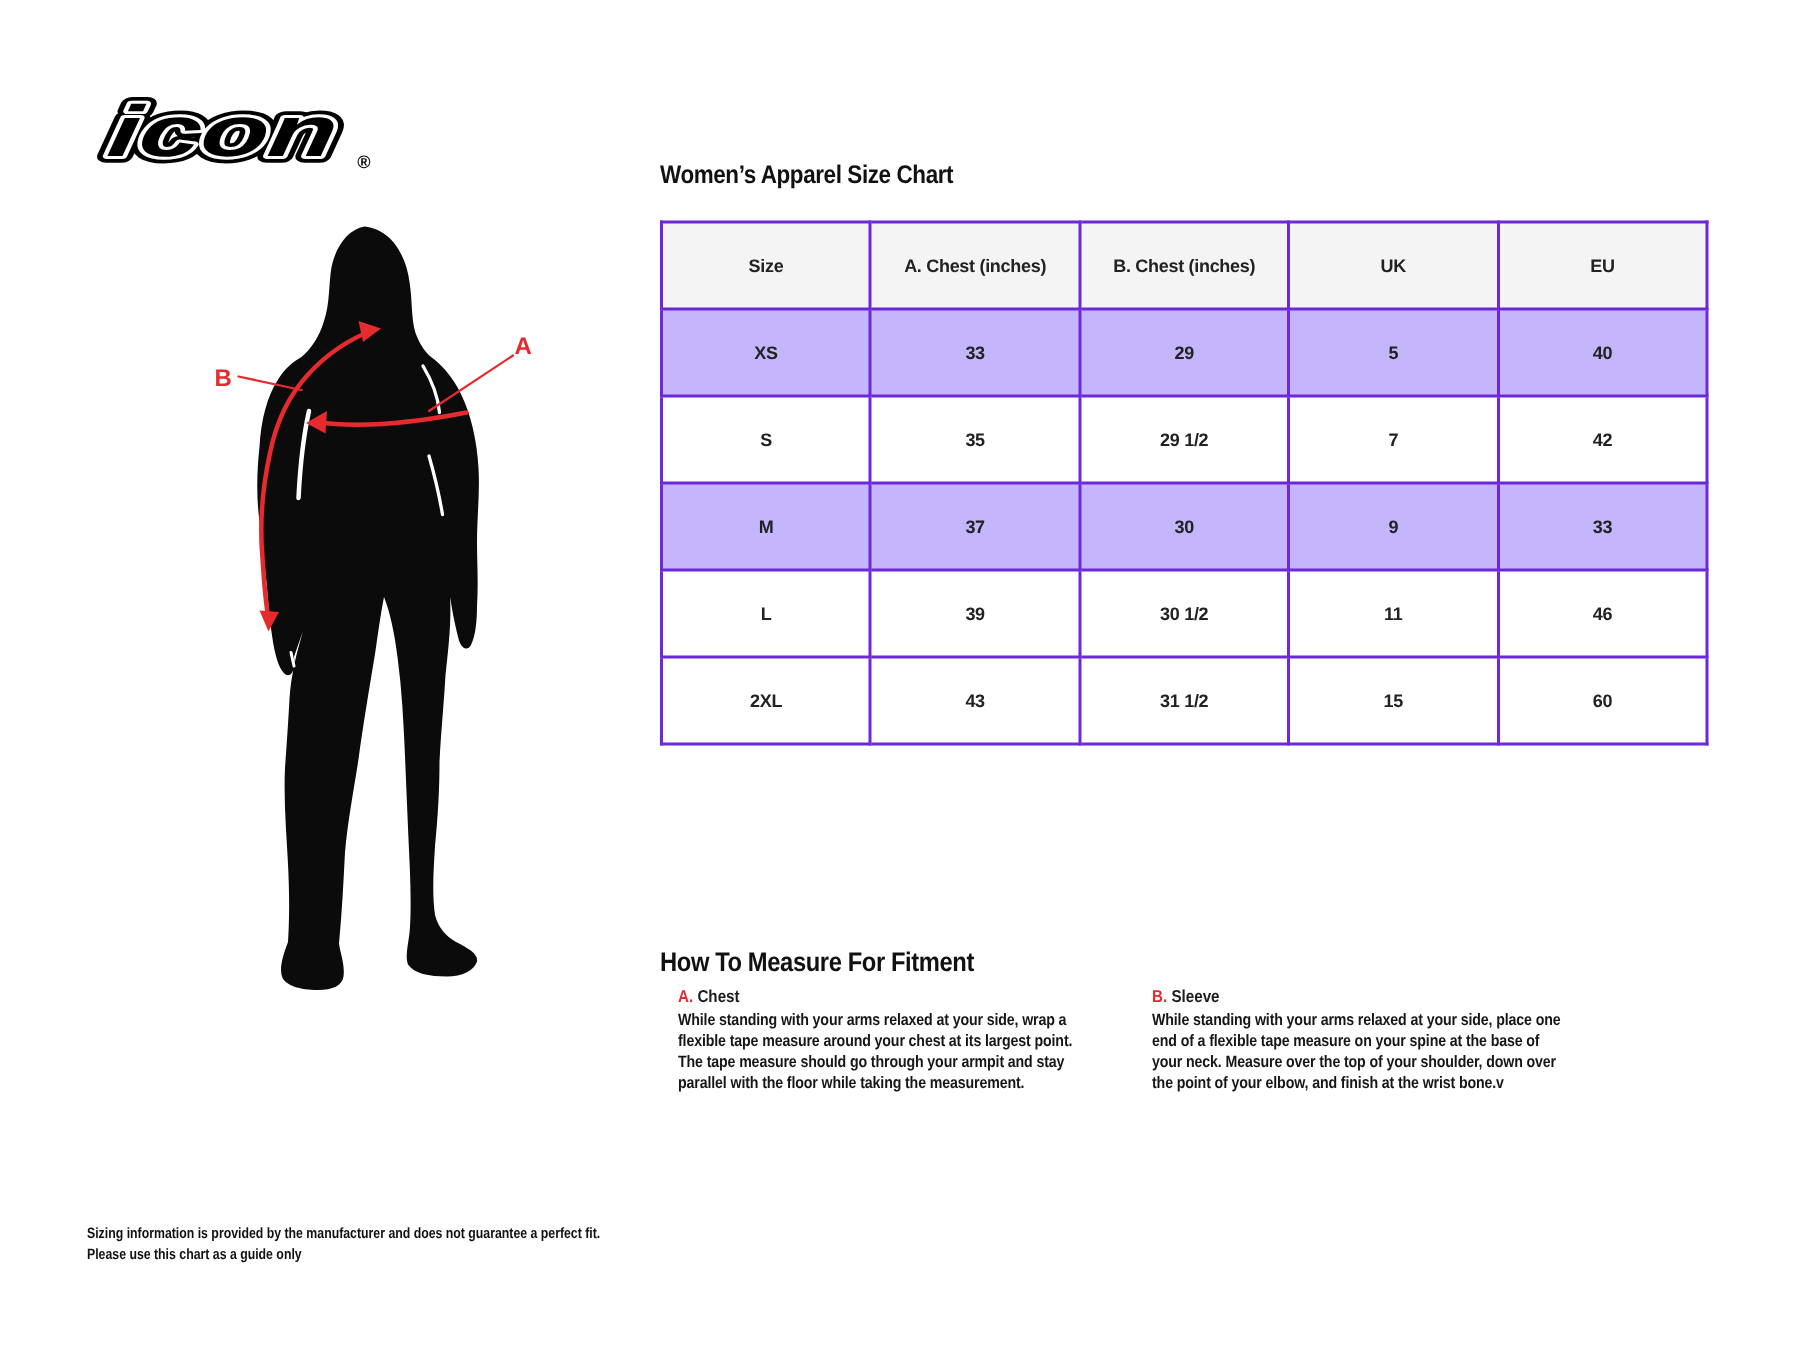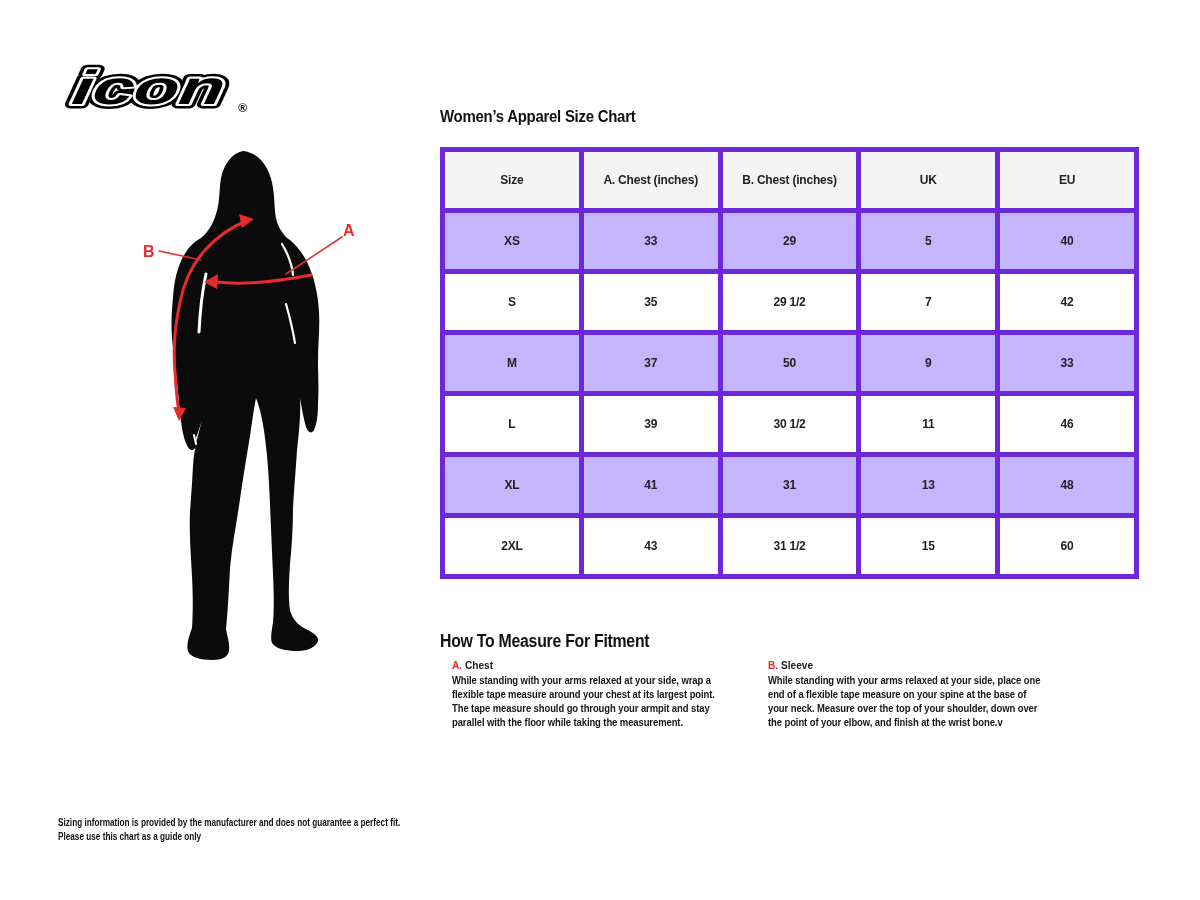--- a/index.html
+++ b/index.html
@@ -12,21 +12,21 @@
   #logo{left:52px;top:56px;width:210px;height:62px;}
   
   .h-title{
     font-size:17px;font-weight:bold;letter-spacing:-0.3px;color:#111;
     transform:scaleX(.88);transform-origin:left top;white-space:nowrap;
   }
   
   #size-table-wrap{left:440px;top:147px;width:699px;height:398px;}
   table{border-collapse:collapse;table-layout:fixed;width:699px;}
   th,td{
-    border:5px solid #6d28d9;height:56px;text-align:center;vertical-align:middle;
+    border:2px solid #6d28d9;height:56px;text-align:center;vertical-align:middle;
     font-size:12px;font-weight:bold;color:#222;letter-spacing:-0.2px;padding:0;
   }
   thead th{background:#f4f4f4;}
   tbody tr.alt td{background:#c4b5fd;}
   tbody tr.plain td{background:#ffffff;}
   
   .sub-head{font-size:11.5px;font-weight:bold;white-space:nowrap;
     transform:scaleX(.88);transform-origin:left top;}
   .marker{font-weight:bold;}
   .body-text{
@@ -153,37 +153,30 @@
         <tr class="plain">
           <td>S</td>
           <td>35</td>
           <td>29 1/2</td>
           <td>7</td>
           <td>42</td>
         </tr>
         <tr class="alt">
           <td>M</td>
           <td>37</td>
-          <td>50</td>
+          <td>30</td>
           <td>9</td>
           <td>33</td>
         </tr>
         <tr class="plain">
           <td>L</td>
           <td>39</td>
           <td>30 1/2</td>
           <td>11</td>
           <td>46</td>
-        </tr>
-        <tr class="alt">
-          <td>XL</td>
-          <td>41</td>
-          <td>31</td>
-          <td>13</td>
-          <td>48</td>
         </tr>
         <tr class="plain">
           <td>2XL</td>
           <td>43</td>
           <td>31 1/2</td>
           <td>15</td>
           <td>60</td>
         </tr>
       </tbody>
   </table>

